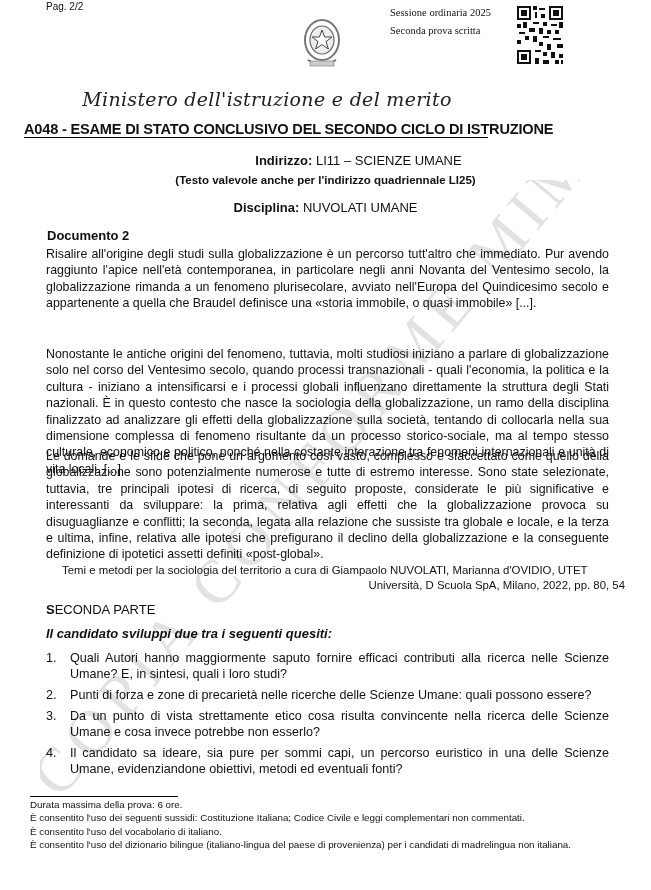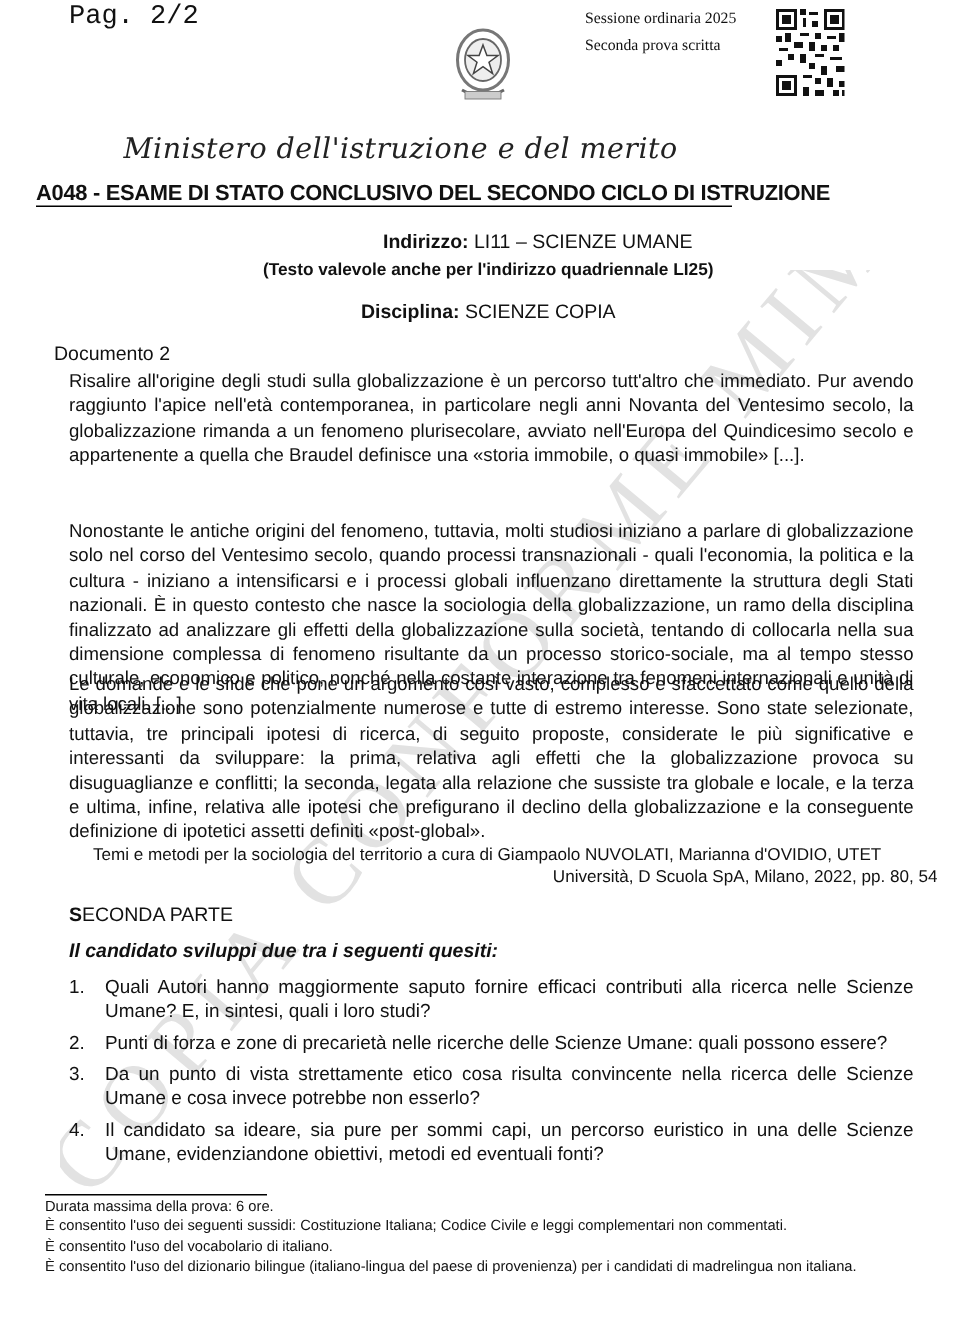--- a/index.html
+++ b/index.html
@@ -1,34 +1,34 @@
 <!DOCTYPE html>
 <html><head>
 <meta charset="utf-8">
 <style>
   html, body { margin: 0; padding: 0; background: #ffffff; }
   body {
     width: 651px; height: 890px; position: relative; overflow: hidden;
     font-family: "Liberation Sans", sans-serif; color: #111;
   }
   .abs { position: absolute; }
-  .pag { left: 46px; top: 1px; font-family: Liberation Mono, monospace; font-size: 18px; }
+  .pag { left: 46px; top: 1px; font-family: Liberation Sans, sans-serif; font-size: 10px; }
   .session { left: 390px; top: 4px; font-family: "Liberation Serif", serif; font-size: 10.5px; line-height: 18px; }
   .emblem { left: 300px; top: 14px; width: 44px; height: 60px; }
   .qr { left: 517px; top: 6px; width: 46px; height: 58px; }
   .ministry { left: 0; width: 534px; top: 88px; text-align: center;
     font-family: "DejaVu Serif", serif; font-style: italic; font-size: 19px; color: #222; letter-spacing: 0.3px; }
   .exam-title { left: 24px; top: 121px; width: 464px; font-weight: bold; font-size: 14.6px;
     border-bottom: 1.5px solid #000; padding-bottom: 0px; white-space: nowrap; letter-spacing: -0.2px; }
   .center-block { left: 0; width: 651px; text-align: center; }
   .indirizzo { top: 153px; font-size: 13px; padding-left: 33px; }
   .testo { top: 174px; font-size: 11.5px; font-weight: bold; }
   .disciplina { top: 200px; font-size: 13px; }
   b.label { font-weight: bold; }
-  .doc-heading { left: 36px; top: 228px; font-weight: normal; font-size: 13px; }
+  .doc-heading { left: 47px; top: 228px; font-weight: bold; font-size: 13px; }
   .body-text { left: 46px; width: 563px; font-size: 12.4px; line-height: 16.4px; text-align: justify; }
   .p1 { top: 246px; }
   .p2 { top: 346px; }
   .p3 { top: 448px; }
   .citation { left: 46px; width: 563px; top: 563px; font-size: 11.4px; line-height: 15px; margin-left: 16px; }
   .cit-line2 { text-align: right; }
   .seconda { left: 46px; top: 602px; font-size: 13px; }
   .seconda .first { font-weight: bold; }
   .instruction { left: 46px; top: 626px; font-size: 13px; font-weight: bold; font-style: italic; }
   .questions { left: 46px; width: 563px; top: 650px; margin: 0; padding: 0; list-style: none; }
@@ -108,21 +108,21 @@
 
 <div class="abs ministry">Ministero dell'istruzione e del merito</div>
 
 <div class="abs exam-title">A048 - ESAME DI STATO CONCLUSIVO DEL SECONDO CICLO DI ISTRUZIONE</div>
 
 <div class="abs center-block indirizzo">
   <b class="label">Indirizzo:</b><span> LI11 – SCIENZE UMANE</span>
 </div>
 <div class="abs center-block testo">(Testo valevole anche per l'indirizzo quadriennale LI25)</div>
 <div class="abs center-block disciplina">
-  <b class="label">Disciplina:</b><span> SCIENZE COPIA</span>
+  <b class="label">Disciplina:</b><span> NUVOLATI UMANE</span>
 </div>
 
 <div class="abs doc-heading">Documento 2</div>
 
 <div class="abs body-text p1">Risalire all'origine degli studi sulla globalizzazione è un percorso tutt'altro che immediato. Pur avendo raggiunto l'apice nell'età contemporanea, in particolare negli anni Novanta del Ventesimo secolo, la globalizzazione rimanda a un fenomeno plurisecolare, avviato nell'Europa del Quindicesimo secolo e appartenente a quella che Braudel definisce una «storia immobile, o quasi immobile» [...].</div>
 <div class="abs body-text p2">Nonostante le antiche origini del fenomeno, tuttavia, molti studiosi iniziano a parlare di globalizzazione solo nel corso del Ventesimo secolo, quando processi transnazionali - quali l'economia, la politica e la cultura - iniziano a intensificarsi e i processi globali influenzano direttamente la struttura degli Stati nazionali. È in questo contesto che nasce la sociologia della globalizzazione, un ramo della disciplina finalizzato ad analizzare gli effetti della globalizzazione sulla società, tentando di collocarla nella sua dimensione complessa di fenomeno risultante da un processo storico-sociale, ma al tempo stesso culturale, economico e politico, nonché nella costante interazione tra fenomeni internazionali e unità di vita locali. [...]</div>
 <div class="abs body-text p3">Le domande e le sfide che pone un argomento così vasto, complesso e sfaccettato come quello della globalizzazione sono potenzialmente numerose e tutte di estremo interesse. Sono state selezionate, tuttavia, tre principali ipotesi di ricerca, di seguito proposte, considerate le più significative e interessanti da sviluppare: la prima, relativa agli effetti che la globalizzazione provoca su disuguaglianze e conflitti; la seconda, legata alla relazione che sussiste tra globale e locale, e la terza e ultima, infine, relativa alle ipotesi che prefigurano il declino della globalizzazione e la conseguente definizione di ipotetici assetti definiti «post-global».</div>
 
 <div class="abs citation">
   <div>Temi e metodi per la sociologia del territorio a cura di Giampaolo NUVOLATI, Marianna d'OVIDIO, UTET</div>

